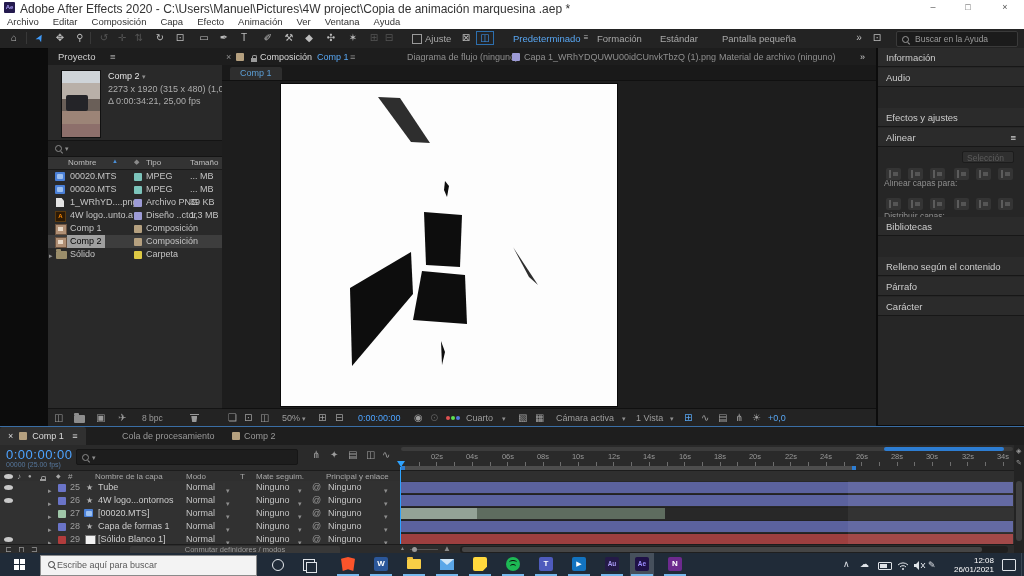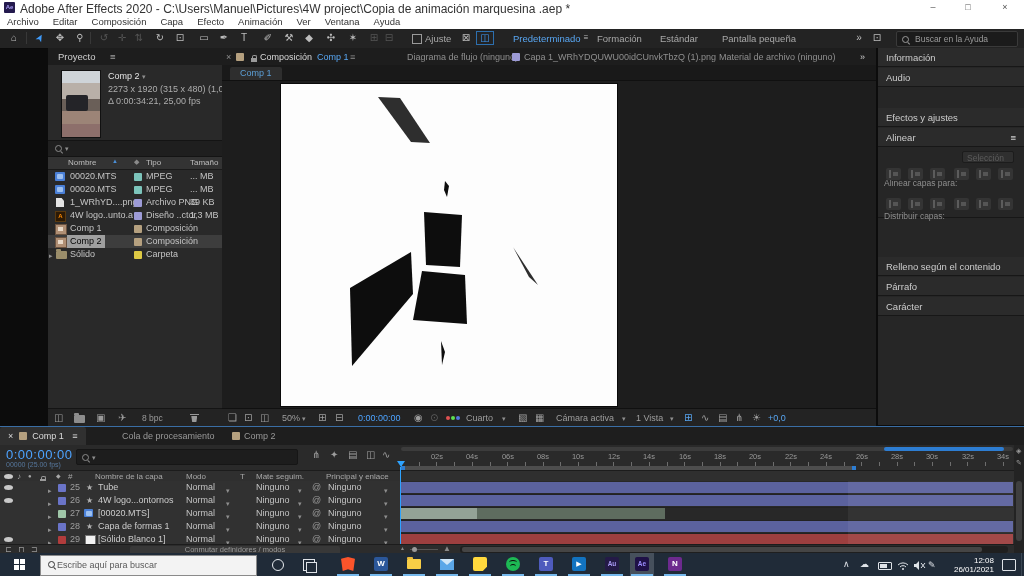--- a/index.html
+++ b/index.html
@@ -360,20 +360,21 @@
       <span class="ai-btn" style="left:98px;top:20px"></span>
       <span class="ai-btn" style="left:120px;top:20px"></span>
       <span class="abs rplabel" style="left:6px;top:37px">Distribuir capas:</span>
       <span class="ai-btn" style="left:8px;top:50px"></span>
       <span class="ai-btn" style="left:30px;top:50px"></span>
       <span class="ai-btn" style="left:52px;top:50px"></span>
       <span class="ai-btn" style="left:76px;top:50px"></span>
       <span class="ai-btn" style="left:98px;top:50px"></span>
       <span class="ai-btn" style="left:120px;top:50px"></span>
     </div>
+    <div class="abs rpitem" style="top:169px"><span>Bibliotecas</span></div>
     <div class="abs rpitem" style="top:209px"><span>Relleno según el contenido</span></div>
     <div class="abs rpitem" style="top:229px"><span>Párrafo</span></div>
     <div class="abs rpitem" style="top:249px"><span>Carácter</span></div>
   </div>
 
   <div class="abs" id="timeline">
     <div class="abs tltabs">
       <div class="abs tltab-active">
         <span>×</span>
         <span class="chip" style="display:inline-block;position:relative;top:1px;margin:0 3px;background:#b5a07f"></span>

